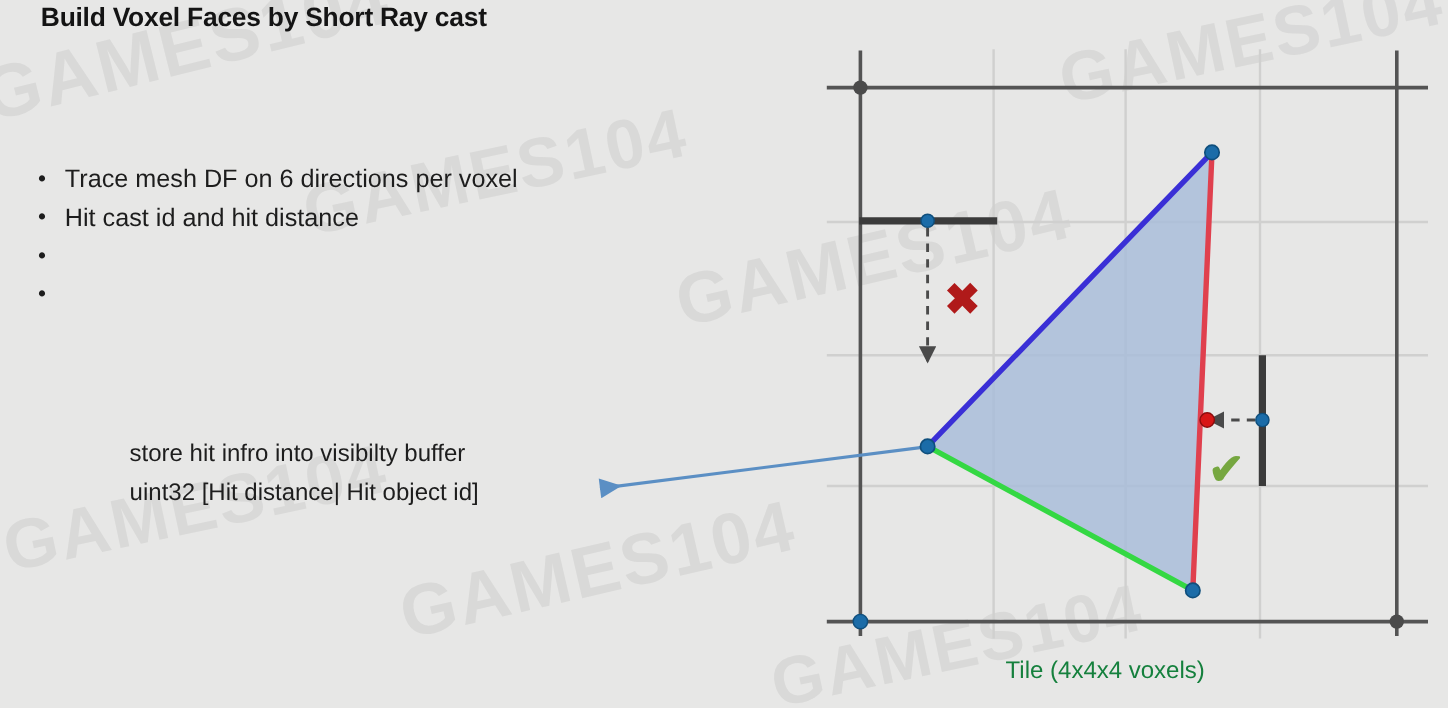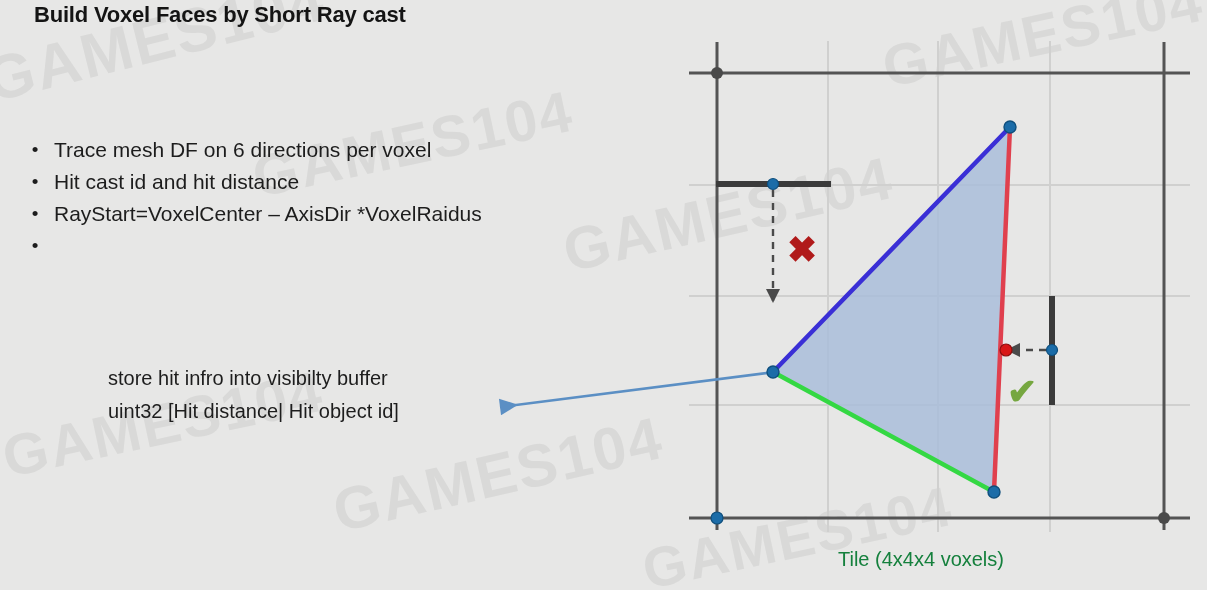--- a/index.html
+++ b/index.html
@@ -65,21 +65,20 @@
     <div class="bullet-row">
       <span class="bullet-dot">•</span>
       <span class="bullet-text">Trace mesh DF on 6 directions per voxel</span>
     </div>
     <div class="bullet-row">
       <span class="bullet-dot">•</span>
       <span class="bullet-text">Hit cast id and hit distance</span>
     </div>
     <div class="bullet-row">
       <span class="bullet-dot">•</span>
-      <span class="bullet-text">RayStart=VoxelCenter – AxisDir *VoxelRaidus</span>
     </div>
     <div class="bullet-row">
       <span class="bullet-dot">•</span>
     </div>
   </div>
 
 <div id="annotation">
   <div class="anno-line">store hit infro into visibilty buffer</div>
   <div class="anno-line">uint32  [Hit distance| Hit object id]</div>
 </div>

